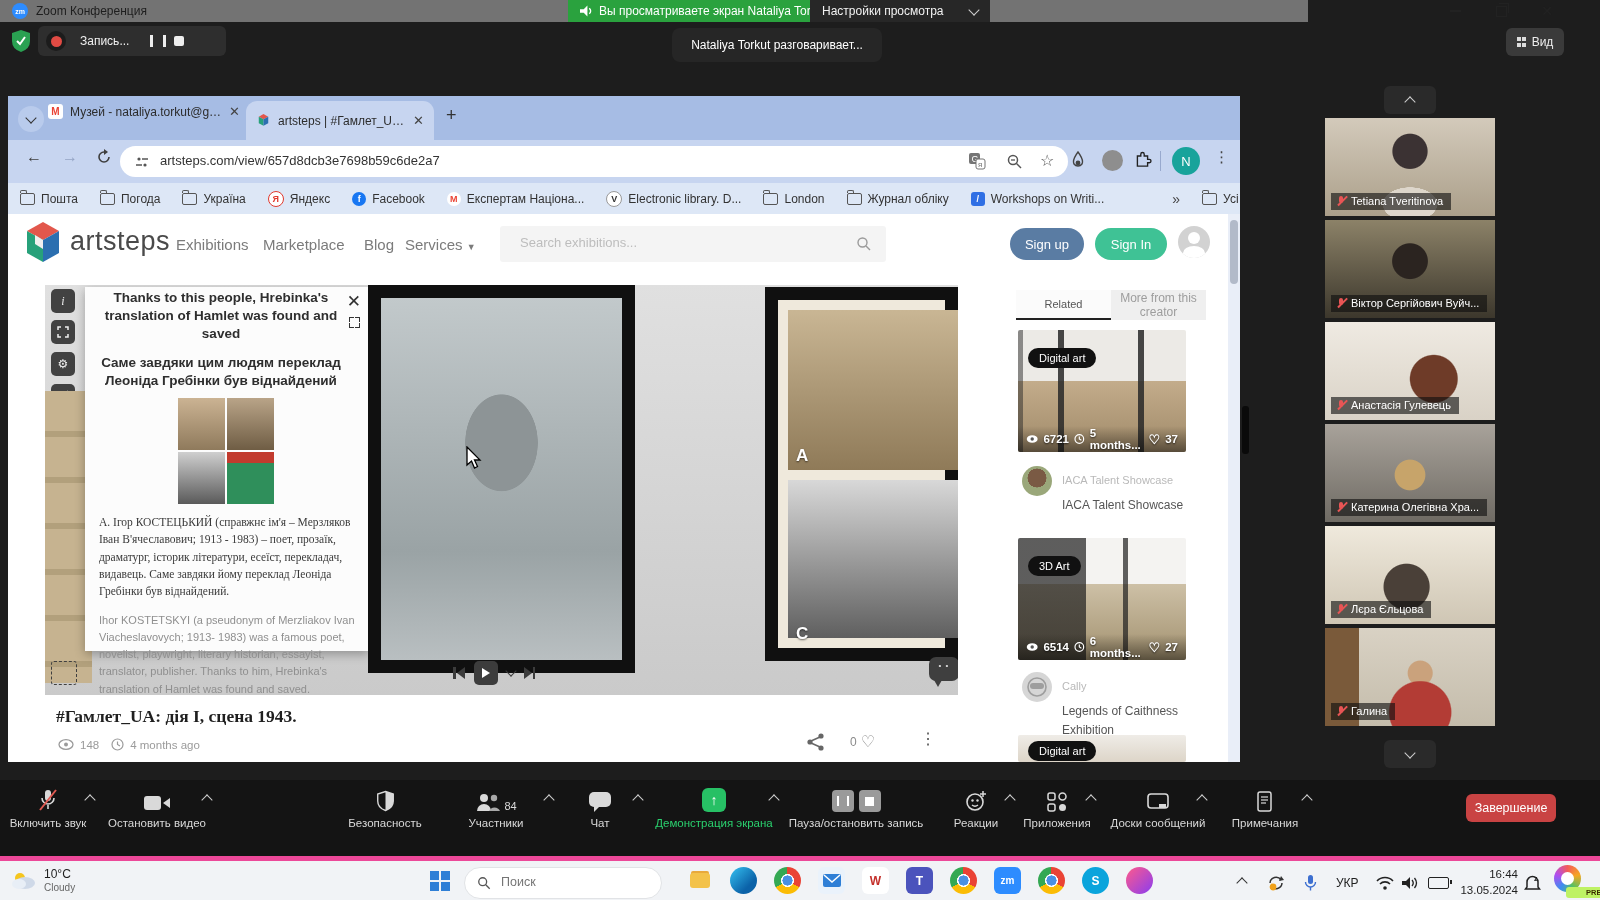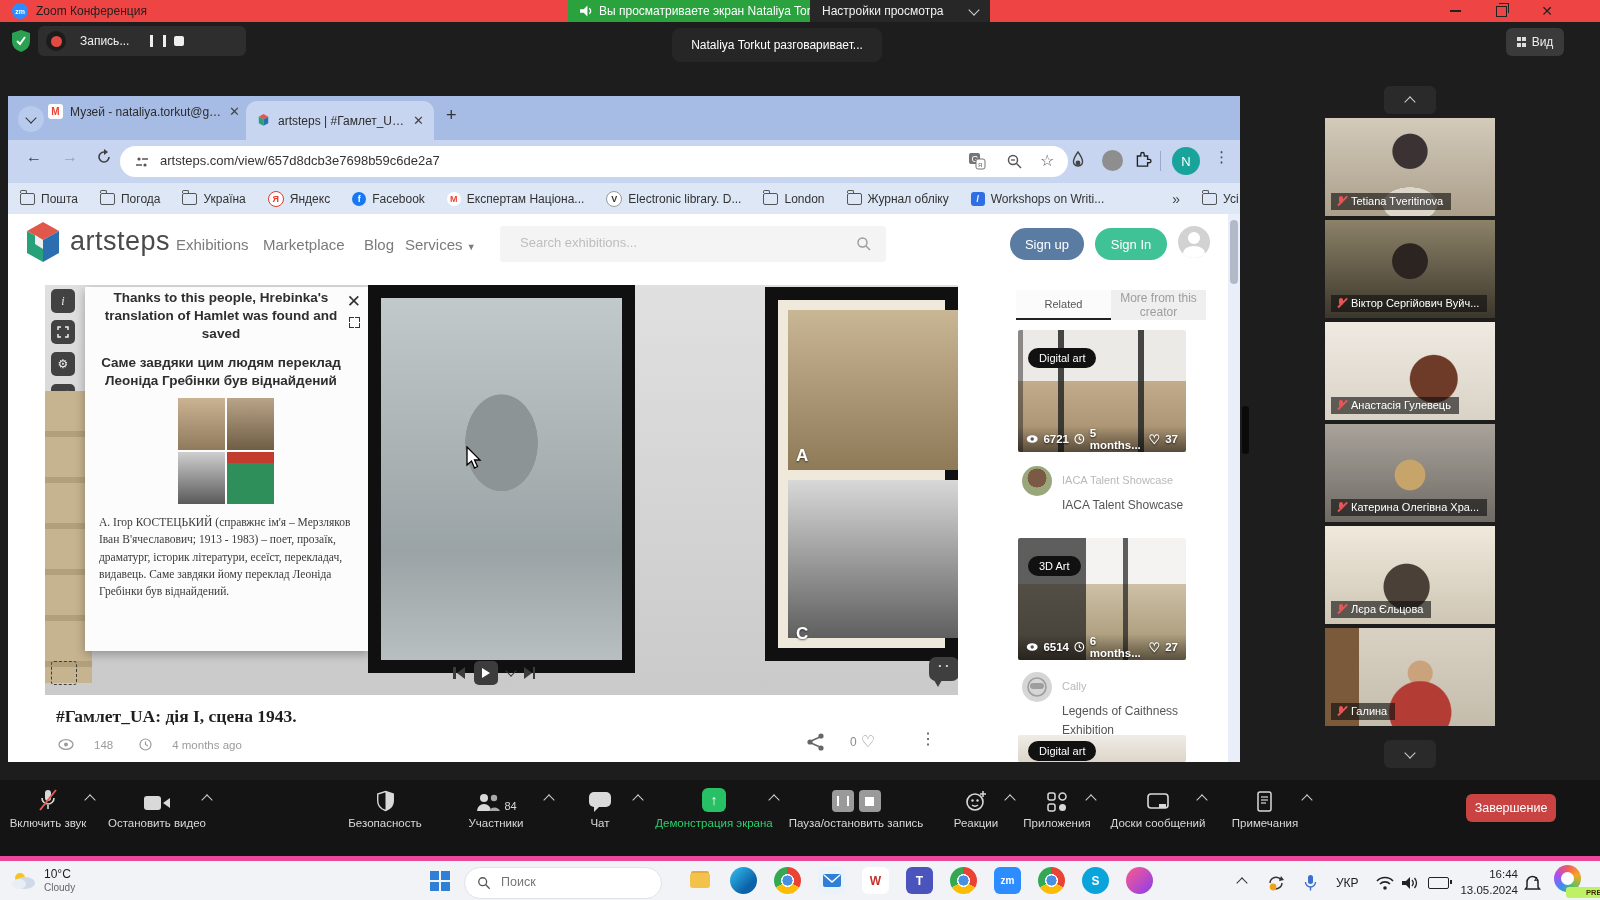--- a/index.html
+++ b/index.html
@@ -1,34 +1,34 @@
 <!DOCTYPE html>
 <html><head>
 <meta charset="utf-8">
 <style>
   html,body{margin:0;padding:0;}
   body{width:1600px;height:900px;font-family:"Liberation Sans",sans-serif;background:#1d1d1d;position:relative;overflow:hidden;}
   .abs{position:absolute;}
   
-  .titlebar{left:0;top:0;width:1600px;height:22px;background:#ef4444;}
+  .titlebar{left:0;top:0;width:1308px;height:22px;background:#737373;}
   .zm-badge{width:16px;height:16px;border-radius:50%;background:#2d8cff;color:#fff;font-size:7px;font-weight:bold;display:flex;align-items:center;justify-content:center;}
   .win-title{font-size:12px;color:#1e1e1e;}
   .winctl{width:30px;height:22px;display:flex;align-items:center;justify-content:center;color:#222;}
   .minbar{width:11px;height:1.5px;background:#222;}
   .restore{width:9px;height:9px;border:1.2px solid #222;position:relative;}
   .restore:before{content:"";position:absolute;left:2px;top:-4px;width:9px;height:9px;border:1.2px solid #222;border-bottom:none;border-left:none;}
   .closex{font-size:14px;}
   .green-banner{left:568px;top:0;height:22px;background:#2aa23e;color:#fff;font-size:12px;display:flex;align-items:center;gap:6px;padding:0 12px;}
   .viewset{left:810px;top:0;height:22px;background:#272727;color:#f2f2f2;font-size:12px;display:flex;align-items:center;gap:26px;padding:0 12px;}
   .chev{width:7px;height:7px;border-left:1.6px solid #cfcfcf;border-top:1.6px solid #cfcfcf;display:inline-block;}
   .chev.up{transform:rotate(45deg);}
   .chev.down{transform:rotate(225deg);}
   .toast{left:672px;top:28px;width:210px;height:34px;background:#262626;border-radius:8px;color:#fff;font-size:12px;display:flex;align-items:center;justify-content:center;}
   .rec-shield{left:10px;top:29px;width:22px;height:24px;}
-  .rec-pill{left:38px;top:26px;width:188px;height:30px;background:#2e2e2e;border-radius:6px;padding-left:20px;}
+  .rec-pill{left:38px;top:26px;width:188px;height:30px;background:#2e2e2e;border-radius:6px;}
   .rec-dot-wrap{position:absolute;left:8px;top:5px;width:20px;height:20px;border-radius:50%;background:#1c1c1c;display:flex;align-items:center;justify-content:center;}
   .rec-dot{width:11px;height:11px;border-radius:50%;background:#e14b44;}
   .rec-label{position:absolute;left:42px;top:8px;color:#f0f0f0;font-size:12px;}
   .pause-ic{position:absolute;left:112px;top:9px;width:10px;height:12px;border-left:3px solid #eee;border-right:3px solid #eee;}
   .stop-ic{position:absolute;left:136px;top:10px;width:10px;height:10px;background:#eee;border-radius:2px;}
   .view-btn{left:1506px;top:28px;width:58px;height:28px;background:#3a3a3a;border-radius:6px;color:#eee;font-size:12px;display:flex;align-items:center;justify-content:center;gap:5px;}
   .grid-ic{width:10px;height:10px;display:grid;grid-template-columns:4px 4px;grid-template-rows:4px 4px;gap:1.5px;}
   .grid-ic i{background:#ddd;}
   
   .browser{left:8px;top:96px;width:1232px;height:666px;background:#fff;overflow:hidden;}
@@ -87,21 +87,21 @@
   .playbox{width:24px;height:24px;background:#3c3c3c;border-radius:5px;display:flex;align-items:center;justify-content:center;}
   .tri{width:0;height:0;border-left:8px solid #fff;border-top:5px solid transparent;border-bottom:5px solid transparent;}
   .skip{display:flex;align-items:center;gap:1px;}
   .skip .bar{width:2.5px;height:12px;background:#3c3c3c;}
   .skip .tr{width:0;height:0;border-top:6px solid transparent;border-bottom:6px solid transparent;}
   .crop-ic{position:absolute;left:6px;top:376px;width:24px;height:22px;border:1.6px dashed #3f3f3f;border-radius:3px;}
   .chatbubble{position:absolute;left:884px;top:372px;width:30px;height:24px;background:#3f3f3f;border-radius:7px;}
   .chatbubble:before{content:"";position:absolute;left:5px;bottom:-6px;border-left:4px solid transparent;border-right:4px solid transparent;border-top:7px solid #3f3f3f;}
   .chatbubble:after{content:"• •";position:absolute;left:0;right:0;top:4px;text-align:center;color:#ddd;font-size:8px;letter-spacing:1px;}
   .ex-title{position:absolute;left:48px;top:492px;font-family:"Liberation Serif",serif;font-weight:bold;font-size:17.5px;color:#1f1f1f;}
-  .ex-meta{position:absolute;left:50px;top:524px;display:flex;align-items:center;gap:20px;color:#9b9b9b;font-size:11.5px;}
+  .ex-meta{position:absolute;left:50px;top:524px;display:flex;align-items:center;gap:6px;color:#9b9b9b;font-size:11.5px;}
   .share-ic{position:absolute;left:798px;top:518px;}
   .like-wrap{position:absolute;left:842px;top:518px;display:flex;align-items:center;gap:4px;color:#8a8a8a;}
   .dots-ic{position:absolute;left:912px;top:515px;font-size:16px;color:#555;}
   
   .sb-tabs{position:absolute;left:1008px;top:76px;width:190px;height:30px;display:flex;font-size:11px;}
   .sb-tab1{width:95px;background:#fbfbfb;color:#555;display:flex;align-items:center;justify-content:center;border-bottom:2px solid #222;}
   .sb-tab2{width:95px;background:#efefef;color:#9d9d9d;display:flex;align-items:center;justify-content:center;text-align:center;font-size:12px;line-height:1.2;}
   .card{position:absolute;left:1010px;width:168px;height:122px;overflow:hidden;border-radius:2px;}
   .cardimg1{background:linear-gradient(90deg,rgba(40,40,40,.5) 0 5px,rgba(0,0,0,0) 5px 40px,rgba(40,40,40,.85) 40px 46px,rgba(0,0,0,0) 46px 120px,rgba(40,40,40,.85) 120px 126px,rgba(0,0,0,0) 126px),linear-gradient(180deg,#eceae6 0 42%,#c3ac8b 42%,#a08a69 100%);}
   .cardimg2{background:linear-gradient(90deg,rgba(30,30,30,.7) 62px 68px,rgba(0,0,0,0) 68px 105px,rgba(30,30,30,.7) 105px 110px,rgba(0,0,0,0) 110px),linear-gradient(180deg,#f4f3f1 0 38%,#cdc0a6 38%,#a2916f 100%);}
@@ -370,20 +370,21 @@
         </div>
         <div class="panel-title" style="margin-top:2px;">Thanks to this people, Hrebinka's translation of Hamlet was found and saved</div>
         <div class="panel-title">Саме завдяки цим людям переклад Леоніда Гребінки був віднайдений</div>
         <div class="thumbs">
           <div class="thumb" style="background:linear-gradient(#cbb393,#8f7a5c);"></div>
           <div class="thumb" style="background:linear-gradient(#b9a488,#6f5d44);"></div>
           <div class="thumb" style="background:linear-gradient(#cfcfcf,#5a5a5a);"></div>
           <div class="thumb" style="background:linear-gradient(180deg,#c23b2e 0 22%,#2f8f5b 22% 100%);"></div>
         </div>
         <div class="panel-body-uk">А. Ігор КОСТЕЦЬКИЙ (справжнє ім'я – Мерзляков Іван В'ячеславович; 1913 - 1983) – поет, прозаїк, драматург, історик літератури, есеїст, перекладач, видавець. Саме завдяки йому переклад Леоніда Гребінки був віднайдений.</div>
+        <div class="panel-body-en">Ihor KOSTETSKYI (a pseudonym of Merzliakov Ivan Viacheslavovych; 1913- 1983) was a famous poet, novelist, playwright, literary historian, essayist, translator, publisher. Thanks to him, Hrebinka's translation of Hamlet was found and saved.</div>
       </div>
 
       <div class="frame-center"></div>
       <div class="frame-right">
         <div class="fr-photo" style="top:10px;height:160px;background:linear-gradient(#c9b694,#8f7a58);"></div>
         <div class="fr-photo" style="top:180px;height:158px;background:linear-gradient(#d8d8d8,#5f5f5f);"></div>
         <div class="art-letter" style="top:146px;">A</div>
         <div class="art-letter" style="top:324px;">C</div>
       </div>
 

